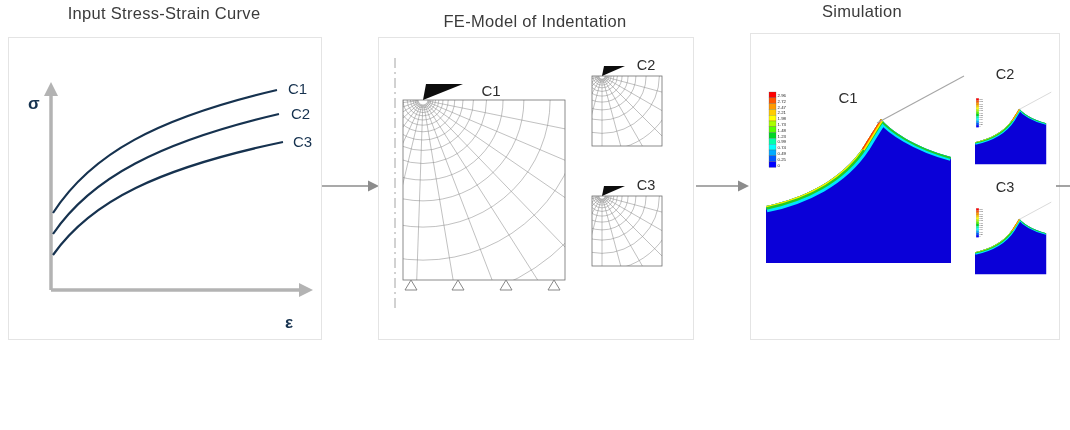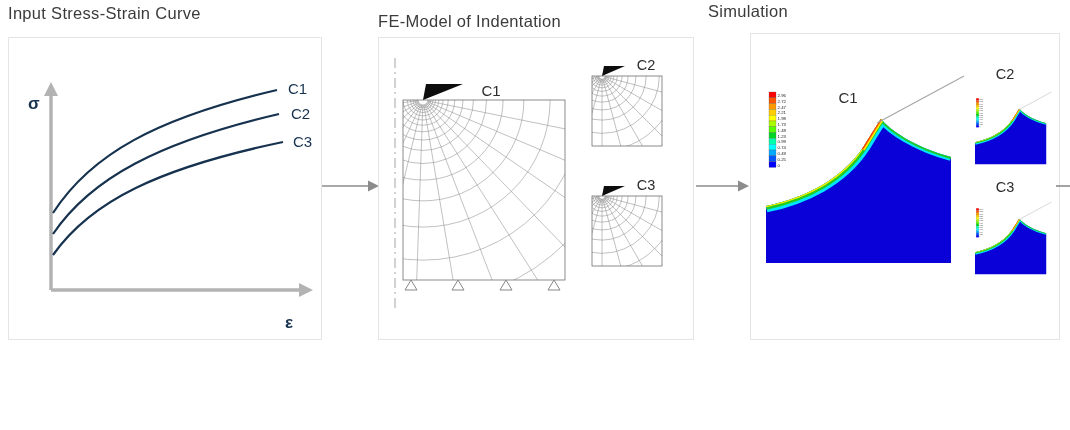--- a/index.html
+++ b/index.html
@@ -1,21 +1,21 @@
 <!DOCTYPE html>
 <html><head>
 <meta charset="utf-8">
 <style>
   html,body{margin:0;padding:0;}
   body{
     width:1070px;height:430px;position:relative;background:#ffffff;
     font-family:"Liberation Sans", sans-serif;overflow:hidden;
   }
   .title{
-    position:absolute;font-size:16.5px;font-weight:500;
+    position:absolute;text-align:center;font-size:16.5px;font-weight:500;
     color:#3b3b3b;letter-spacing:.3px;
   }
   .panel{
     position:absolute;background:#ffffff;border:1px solid #e4e4e4;
   }
   .panel > svg{position:absolute;left:0;top:0;overflow:visible;display:block;}
   svg text{font-family:"Liberation Sans", sans-serif;}
   .flow-arrow{position:absolute;display:block;}
 </style>
 </head>

